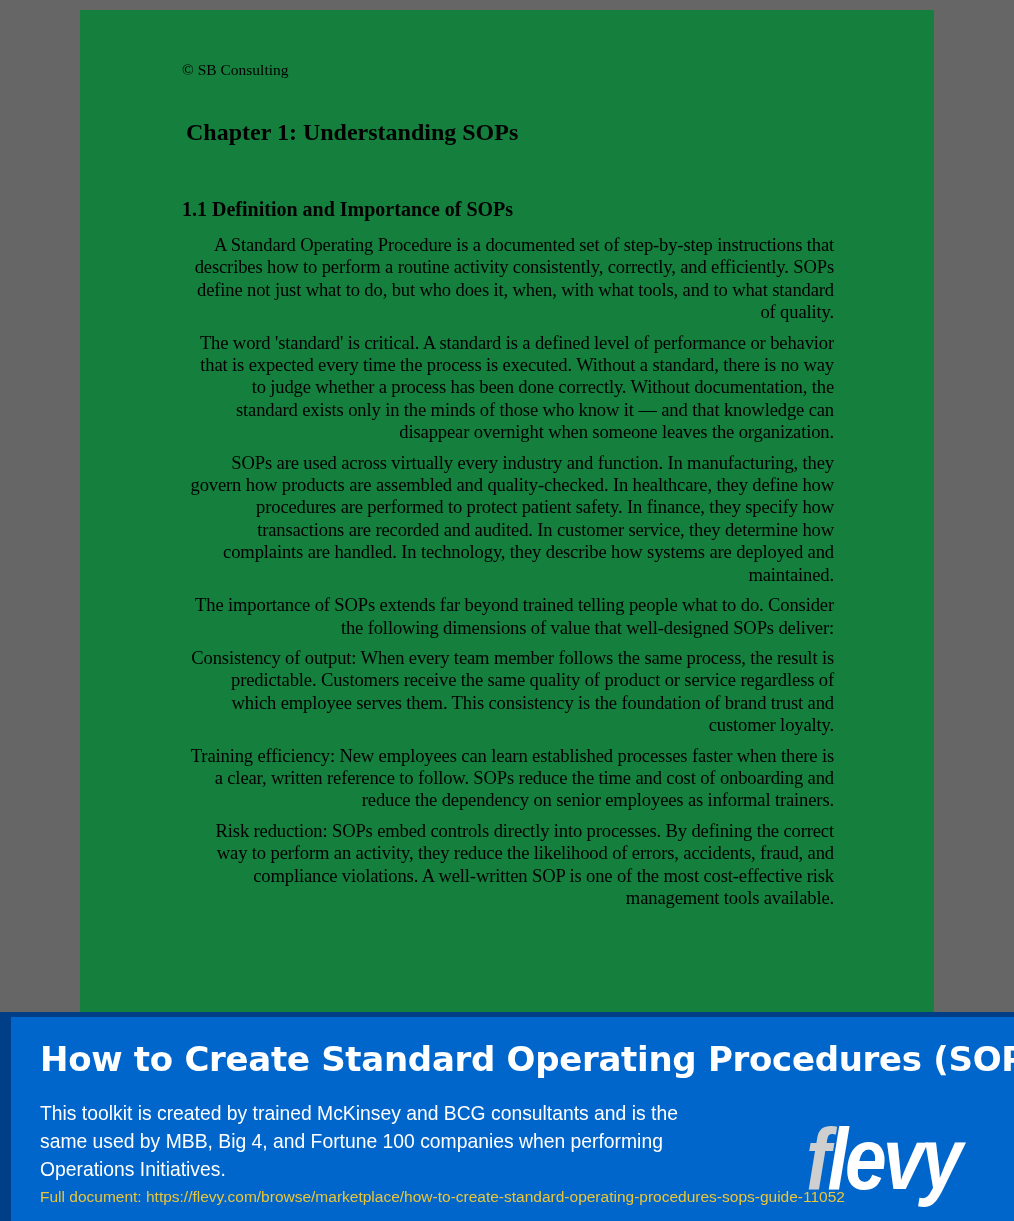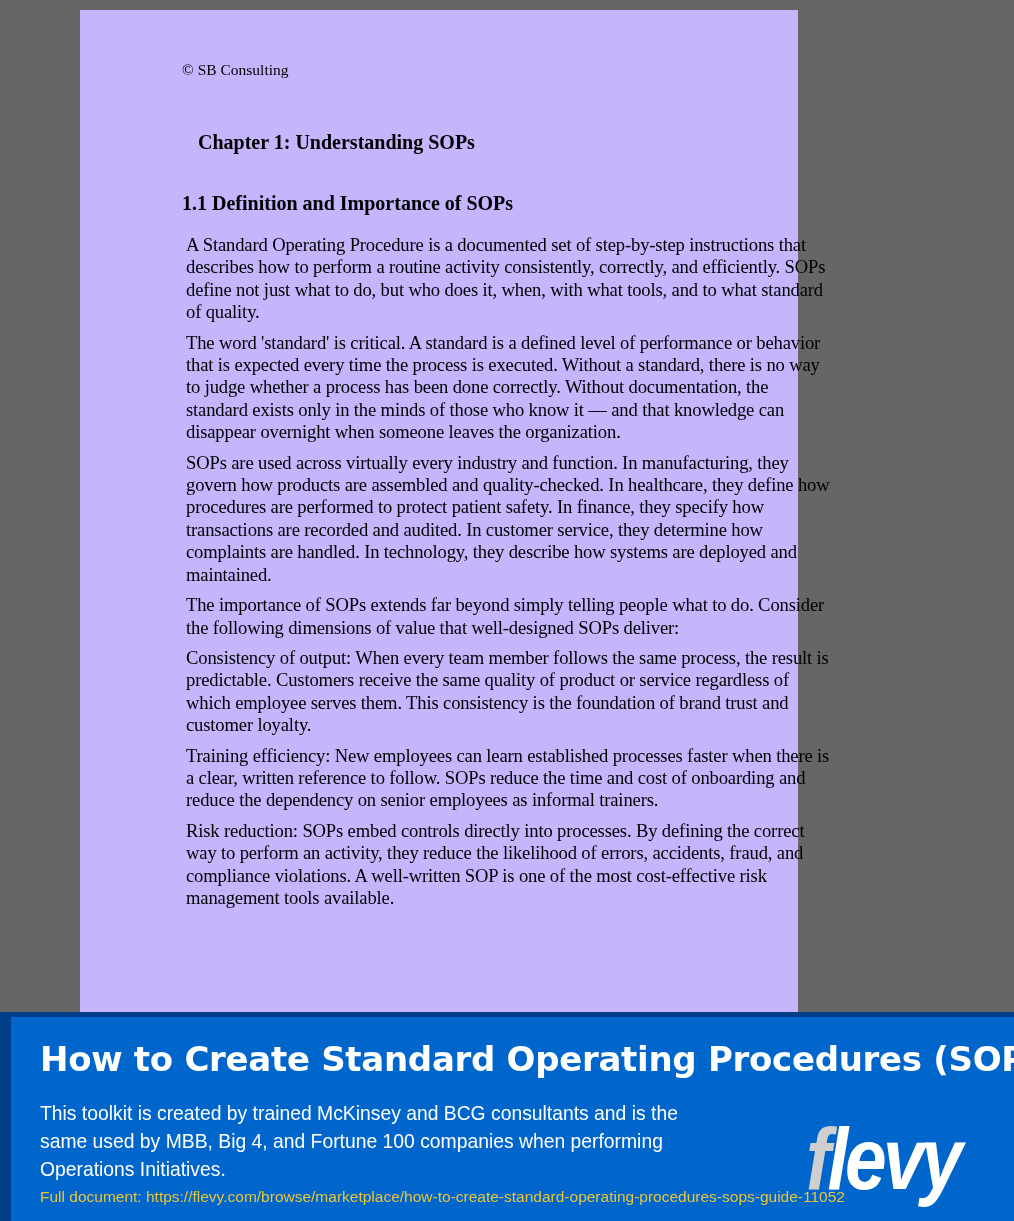--- a/index.html
+++ b/index.html
@@ -3,42 +3,43 @@
 <meta charset="utf-8">
 <style>
   html, body { margin: 0; padding: 0; }
   body {
     width: 1014px; height: 1221px; overflow: hidden;
     background: #666666; position: relative;
     font-family: "Liberation Serif", serif;
   }
   .page {
     position: absolute; left: 80px; top: 10px;
-    width: 718px; height: 1010px;
-    background: #c4b5fd;
+    width: 854px; height: 1010px;
+    background: #15803d;
   }
   .page-inner {
     position: absolute; left: 102px; top: 50px; width: 652px;
     color: #000;
   }
   .copyright { font-size: 15.5px; line-height: 20px; margin: 0; }
   .chapter-title {
-    font-size: 20px; font-weight: bold; margin: 16px;
+    font-size: 24px; font-weight: bold; margin: 4px;
     position: absolute; top: 55px; left: 0; white-space: nowrap;
   }
   .section-title {
     font-size: 20px; font-weight: bold; margin: 0;
-    position: absolute; top: 132px; left: 0; white-space: nowrap;
+    position: absolute; top: 138px; left: 0; white-space: nowrap;
   }
   .body-text {
     position: absolute; top: 174px; left: 0; width: 652px;
   }
   .body-text p {
     font-size: 18.6px; line-height: 22.4px; margin: 0 0 8px 4px;
     letter-spacing: -0.15px;
+    text-align: right;
   }
   .banner {
     position: absolute; left: 0; top: 1012px; width: 1014px; height: 209px;
     background: #003f87;
   }
   .banner-fill {
     position: absolute; left: 11px; top: 5px; right: 0; bottom: 0;
     background: #0066cc;
     overflow: hidden;
   }
@@ -77,21 +78,21 @@
 
 <div class="page">
   <div class="page-inner">
     <p class="copyright">© SB Consulting</p>
     <h1 class="chapter-title">Chapter 1: Understanding SOPs</h1>
     <h2 class="section-title">1.1 Definition and Importance of SOPs</h2>
     <div class="body-text">
       <p>A Standard Operating Procedure is a documented set of step-by-step instructions that describes how to perform a routine activity consistently, correctly, and efficiently. SOPs define not just what to do, but who does it, when, with what tools, and to what standard of quality.</p>
       <p>The word 'standard' is critical. A standard is a defined level of performance or behavior that is expected every time the process is executed. Without a standard, there is no way to judge whether a process has been done correctly. Without documentation, the standard exists only in the minds of those who know it — and that knowledge can disappear overnight when someone leaves the organization.</p>
       <p>SOPs are used across virtually every industry and function. In manufacturing, they govern how products are assembled and quality-checked. In healthcare, they define how procedures are performed to protect patient safety. In finance, they specify how transactions are recorded and audited. In customer service, they determine how complaints are handled. In technology, they describe how systems are deployed and maintained.</p>
-      <p>The importance of SOPs extends far beyond simply telling people what to do. Consider the following dimensions of value that well-designed SOPs deliver:</p>
+      <p>The importance of SOPs extends far beyond trained telling people what to do. Consider the following dimensions of value that well-designed SOPs deliver:</p>
       <p>Consistency of output: When every team member follows the same process, the result is predictable. Customers receive the same quality of product or service regardless of which employee serves them. This consistency is the foundation of brand trust and customer loyalty.</p>
       <p>Training efficiency: New employees can learn established processes faster when there is a clear, written reference to follow. SOPs reduce the time and cost of onboarding and reduce the dependency on senior employees as informal trainers.</p>
       <p>Risk reduction: SOPs embed controls directly into processes. By defining the correct way to perform an activity, they reduce the likelihood of errors, accidents, fraud, and compliance violations. A well-written SOP is one of the most cost-effective risk management tools available.</p>
     </div>
   </div>
 </div>
 
 <div class="banner">
   <div class="banner-fill">
     <h2 class="banner-title">How to Create Standard Operating Procedures (SOPs) - Guide</h2>

